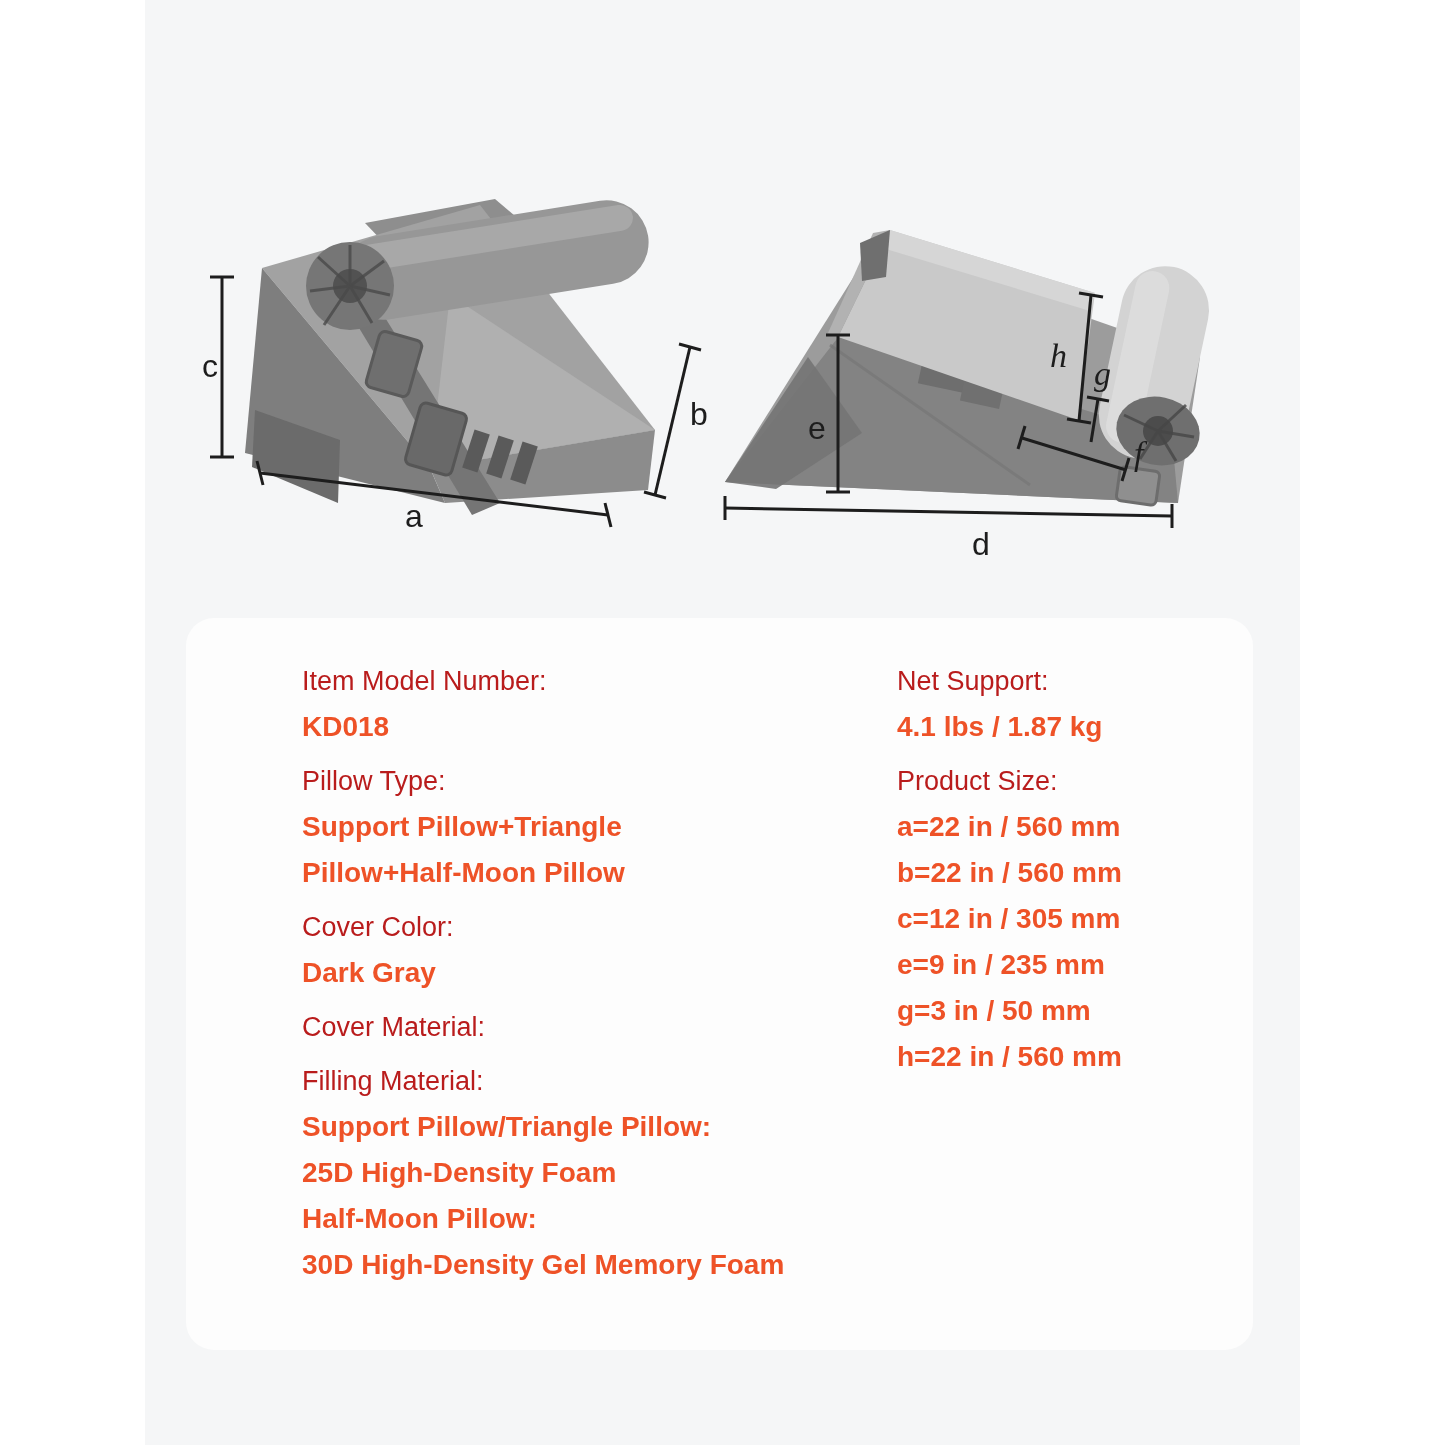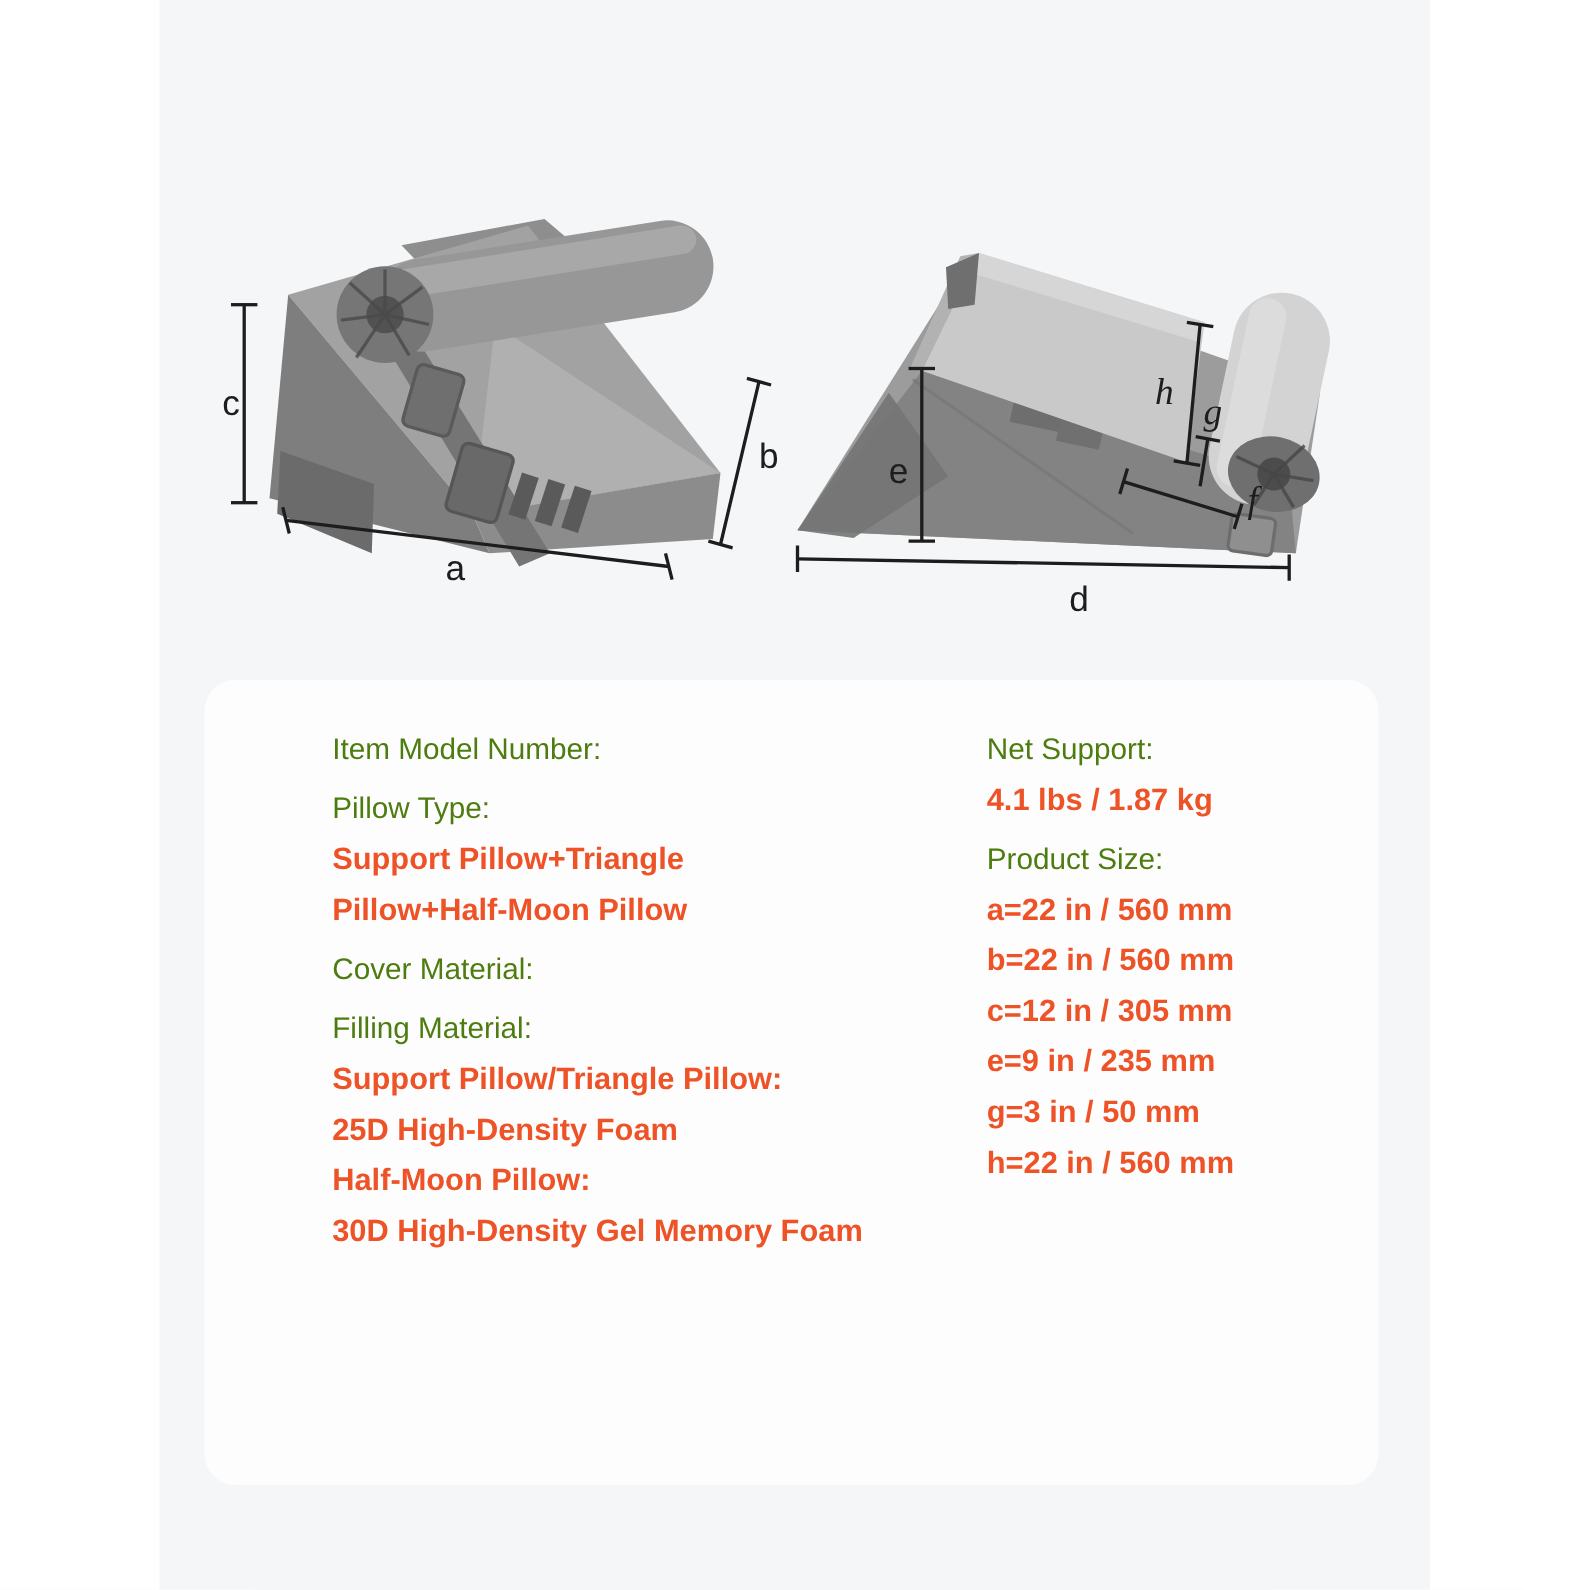--- a/index.html
+++ b/index.html
@@ -26,21 +26,21 @@
     background:#fdfdfd;
     border-radius:28px;
   }
   .spec-col { position:absolute; top:40px; }
   .spec-col-left  { left:116px; width:580px; }
   .spec-col-right { left:711px; width:330px; }
   .spec-group { margin-top:8px; }
   .spec-group:first-child { margin-top:0; }
   .spec-label {
     font-size:27px; line-height:46px;
-    color:#4d7c0f; font-weight:400;
+    color:#b91c1c; font-weight:400;
   }
   .spec-value {
     font-size:28px; line-height:46px;
     color:#ee5227; font-weight:700;
   }
 
   
   .dim-line { stroke:#1d1d1d; stroke-width:3; fill:none; }
   .dim-label {
     font-family:"Liberation Sans", sans-serif;
@@ -179,25 +179,30 @@
         <line class="dim-line" x1="15" y1="311" x2="15" y2="335"></line>
         <line class="dim-line" x1="462" y1="319" x2="462" y2="343"></line>
       </g>
       <text class="dim-label" x="262" y="370">d</text>
     </svg>
 
     <div class="spec-panel">
       <div class="spec-col spec-col-left" id="spec-col-left">
           <div class="spec-group">
             <div class="spec-label">Item Model Number:</div>
+            <div class="spec-value">KD018</div>
           </div>
           <div class="spec-group">
             <div class="spec-label">Pillow Type:</div>
             <div class="spec-value">Support Pillow+Triangle</div>
             <div class="spec-value">Pillow+Half-Moon Pillow</div>
+          </div>
+          <div class="spec-group">
+            <div class="spec-label">Cover Color:</div>
+            <div class="spec-value">Dark Gray</div>
           </div>
           <div class="spec-group">
             <div class="spec-label">Cover Material:</div>
           </div>
           <div class="spec-group">
             <div class="spec-label">Filling Material:</div>
             <div class="spec-value">Support Pillow/Triangle Pillow:</div>
             <div class="spec-value">25D High-Density Foam</div>
             <div class="spec-value">Half-Moon Pillow:</div>
             <div class="spec-value">30D High-Density Gel Memory Foam</div>

